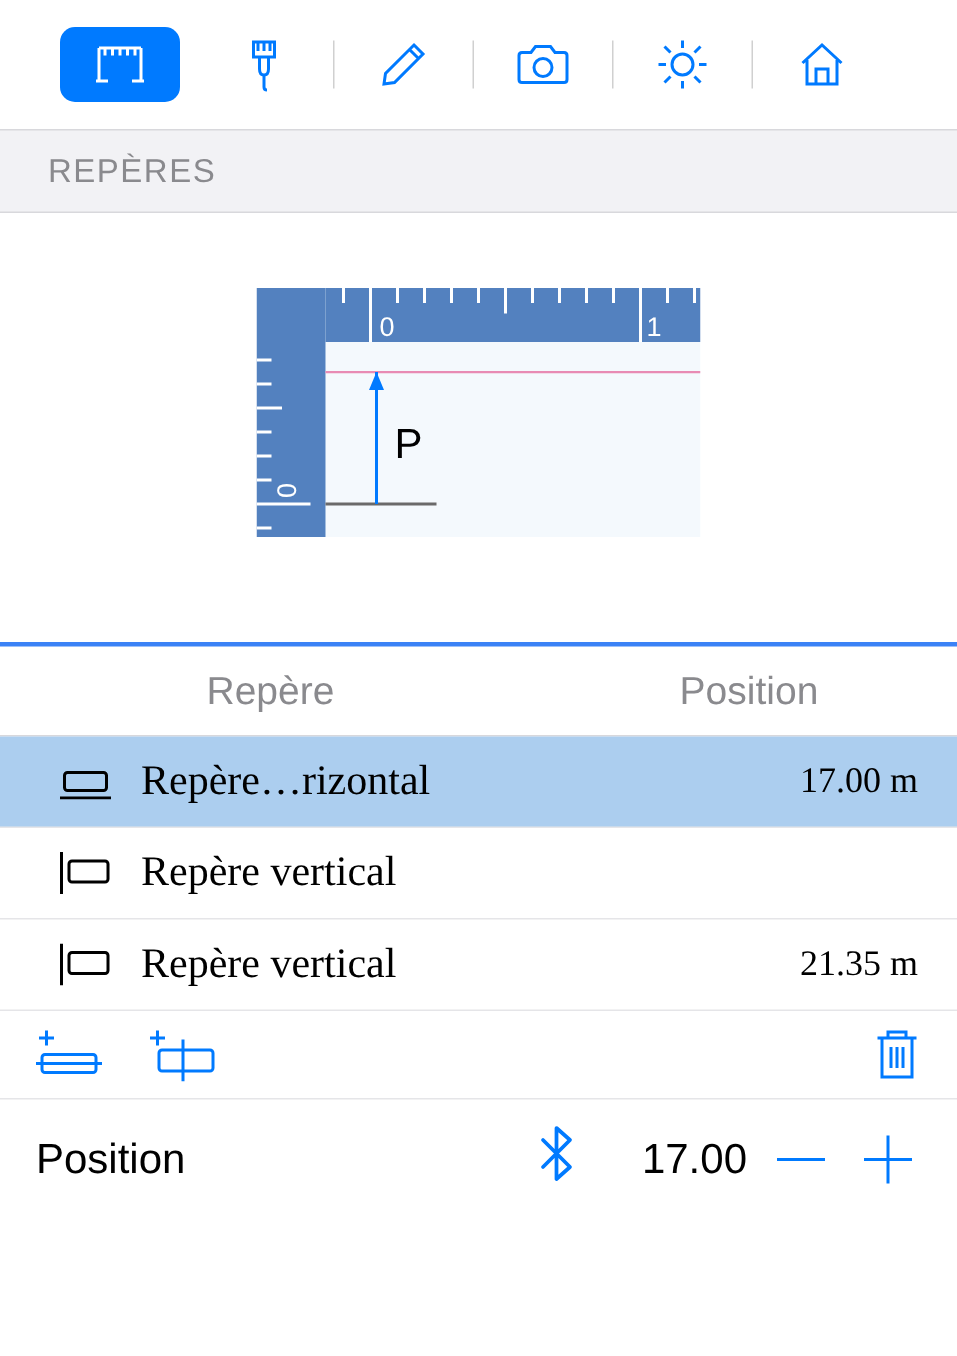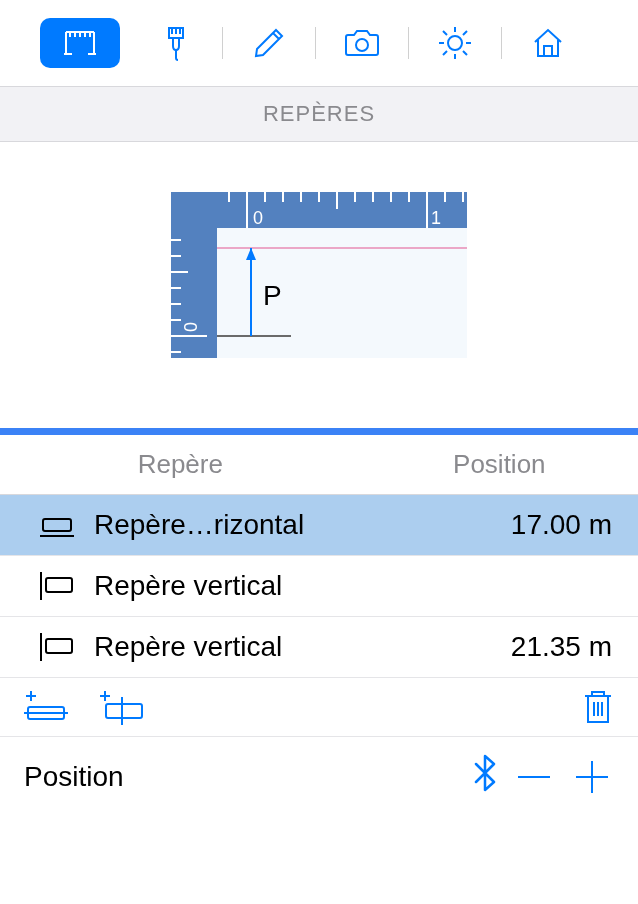--- a/index.html
+++ b/index.html
@@ -39,76 +39,76 @@
       background: #d0d0d0;
       margin: 0 6px;
     }
     .toolbar-spacer { flex: 0 0 16px; }
     
     
     .section-header {
       background: #f2f2f5;
       border-top: 1px solid #d8d8dc;
       border-bottom: 1px solid #d8d8dc;
-      padding: 14px 20px;
+      padding: 14px 32px;
       color: #8a8a8e;
       letter-spacing: 1px;
       font-size: 22px;
-      text-align: center;
     }
     
     
     .preview-area {
       background: #fff;
       padding: 50px 0 70px 0;
       display: flex;
       justify-content: center;
     }
     .ruler-preview {
       position: relative;
       width: 296px;
       height: 166px;
     }
     
     
     .table-header {
       display: flex;
-      border-top: 7px solid #3b82f6;
+      border-top: 3px solid #3b82f6;
       border-bottom: 1px solid #d8d8dc;
       padding: 14px 0;
       color: #8a8a8e;
       font-size: 26px;
     }
     .col-repere { flex: 1.3; text-align: center; }
     .col-position { flex: 1; text-align: center; }
     
     
     .table-row {
       display: flex;
       align-items: center;
       padding: 14px 26px 14px 40px;
       border-bottom: 1px solid #e5e5e8;
       cursor: pointer;
+      font-family: Liberation Serif, serif;
     }
     .table-row.selected {
       background: #acceef;
     }
     .row-icon {
       width: 34px;
       margin-right: 20px;
       display: flex;
       align-items: center;
       justify-content: center;
     }
     .row-label {
       flex: 1;
       font-size: 28px;
     }
     .row-value {
-      font-size: 28px;
+      font-size: 24px;
       text-align: right;
     }
     
     
     .action-bar {
       display: flex;
       align-items: center;
       padding: 10px 24px;
       border-bottom: 1px solid #e5e5e8;
       gap: 30px;
@@ -316,20 +316,21 @@
   </div>
 </div>
 
 <div class="position-editor">
   <div class="position-label">Position</div>
   <div class="bt-icon">
     <svg width="26" height="40" viewBox="0 0 26 40" fill="none" stroke="currentColor" stroke-width="2.5" stroke-linejoin="round" stroke-linecap="round">
       <path d="M4 11 L22 29 L13 37 L13 3 L22 11 L4 29"></path>
     </svg>
   </div>
+  <div class="position-value">17.00</div>
   <div class="step-btn">
     <svg width="36" height="36" viewBox="0 0 36 36" stroke="currentColor" stroke-width="2">
       <line x1="2" y1="18" x2="34" y2="18"></line>
     </svg>
   </div>
   <div class="step-btn">
     <svg width="36" height="36" viewBox="0 0 36 36" stroke="currentColor" stroke-width="2">
       <line x1="2" y1="18" x2="34" y2="18"></line>
       <line x1="18" y1="2" x2="18" y2="34"></line>
     </svg>

